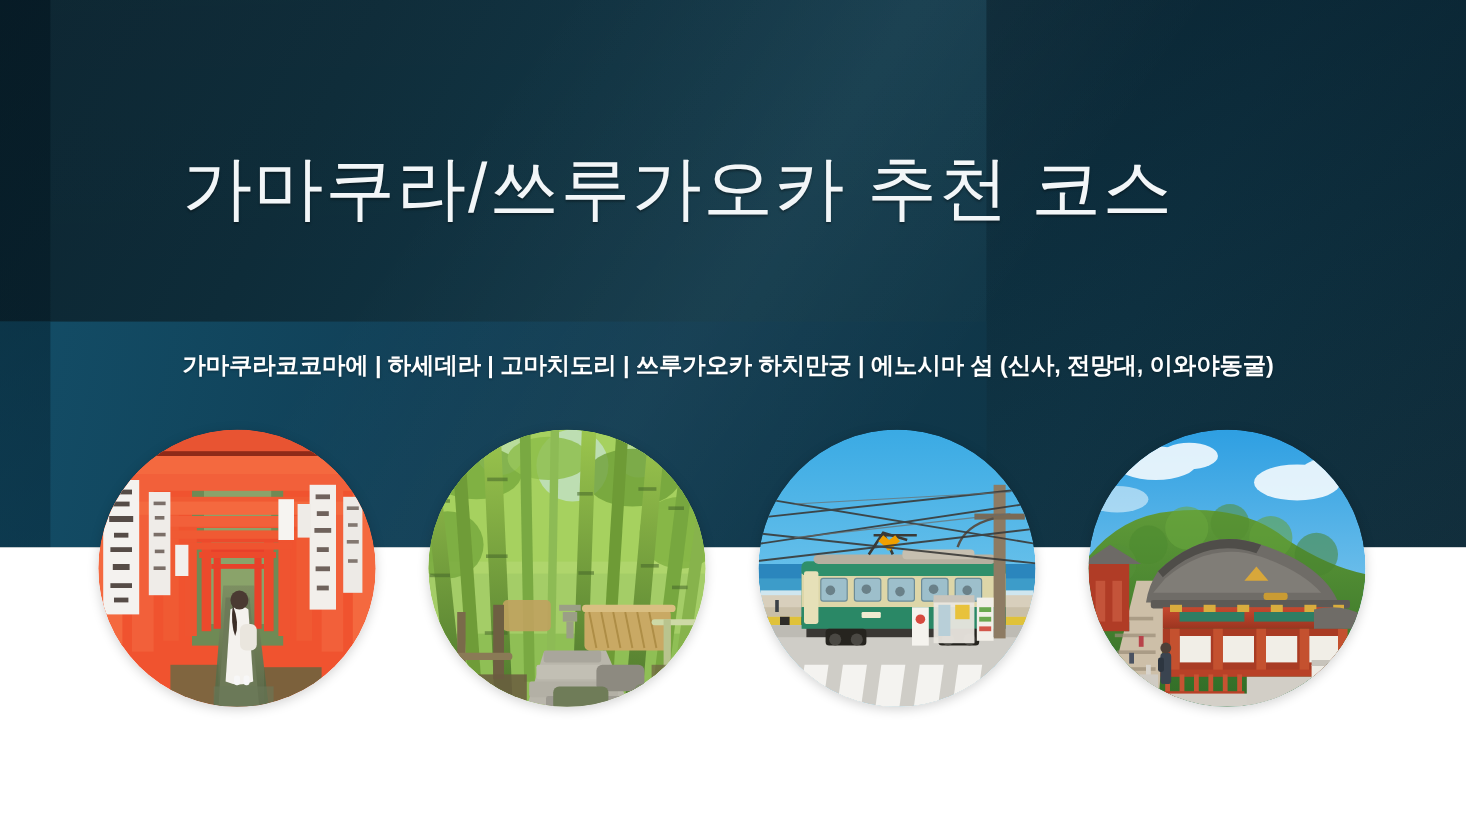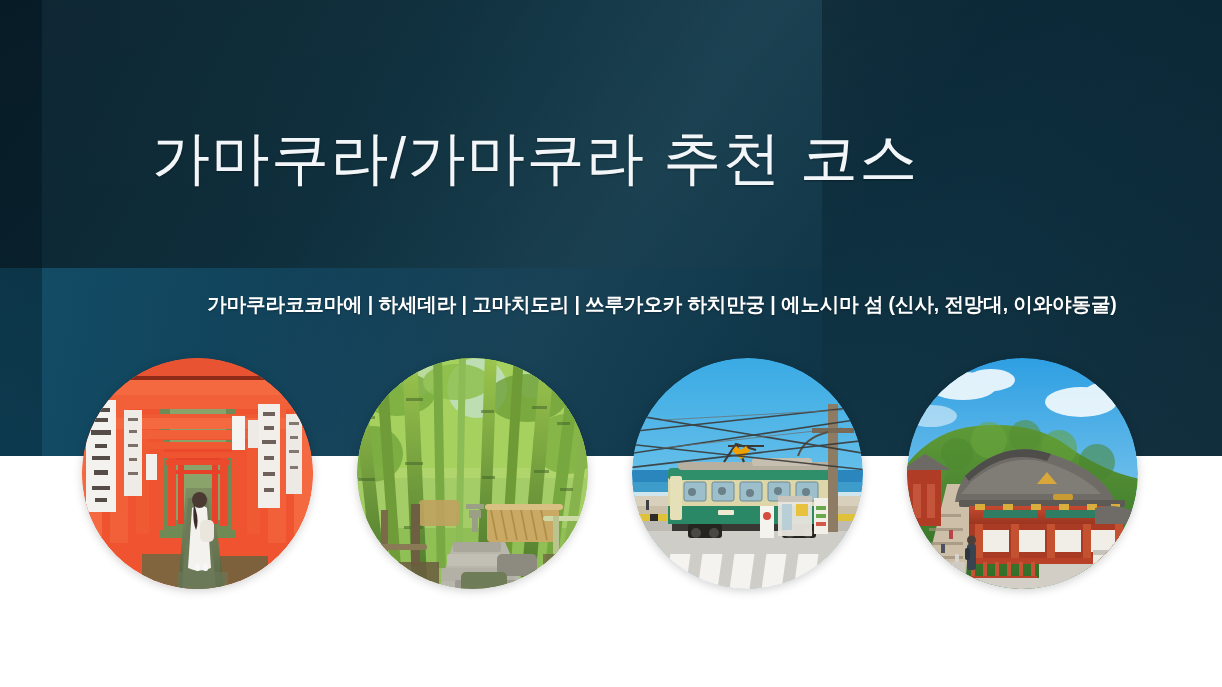--- a/index.html
+++ b/index.html
@@ -66,21 +66,20 @@
   }
   .subtitle {
     position: absolute; left: 152px; top: 291px;
     width: 1020px;
     font-size: 19.5px;
     font-weight: bold;
     color: #ffffff;
     letter-spacing: -0.1px;
     white-space: nowrap;
     text-shadow: 0 1px 2px rgba(0,0,0,0.30);
-    text-align: center;
   }
 
   
   .photo-row { position: absolute; left: 0; top: 0; width: 1222px; height: 687px; }
   .photo {
     position: absolute;
     width: 231px; height: 231px;
     top: 358px;
     border-radius: 50%;
     overflow: hidden;
@@ -99,21 +98,21 @@
 
   <div class="bg-panel">
     <div class="band band-a"></div>
     <div class="band band-b"></div>
     <div class="band band-c"></div>
     <div class="band-light"></div>
     <div class="band-light-dark-edge"></div>
     <div class="sheen"></div>
   </div>
 
-  <div class="title">가마쿠라/가마쿠라 추천 코스</div>
+  <div class="title">가마쿠라/쓰루가오카 추천 코스</div>
 
   <div class="subtitle">가마쿠라코코마에 | 하세데라 | 고마치도리 | 쓰루가오카 하치만궁 | 에노시마 섬 (신사, 전망대, 이와야동굴)</div>
 
   <div class="photo-row">
 
     <div class="photo photo-1">
       <svg viewBox="0 0 231 231" xmlns="http://www.w3.org/2000/svg">
         <defs>
           <clipPath id="c1">
               <circle cx="115.5" cy="115.5" r="115.5"></circle>

